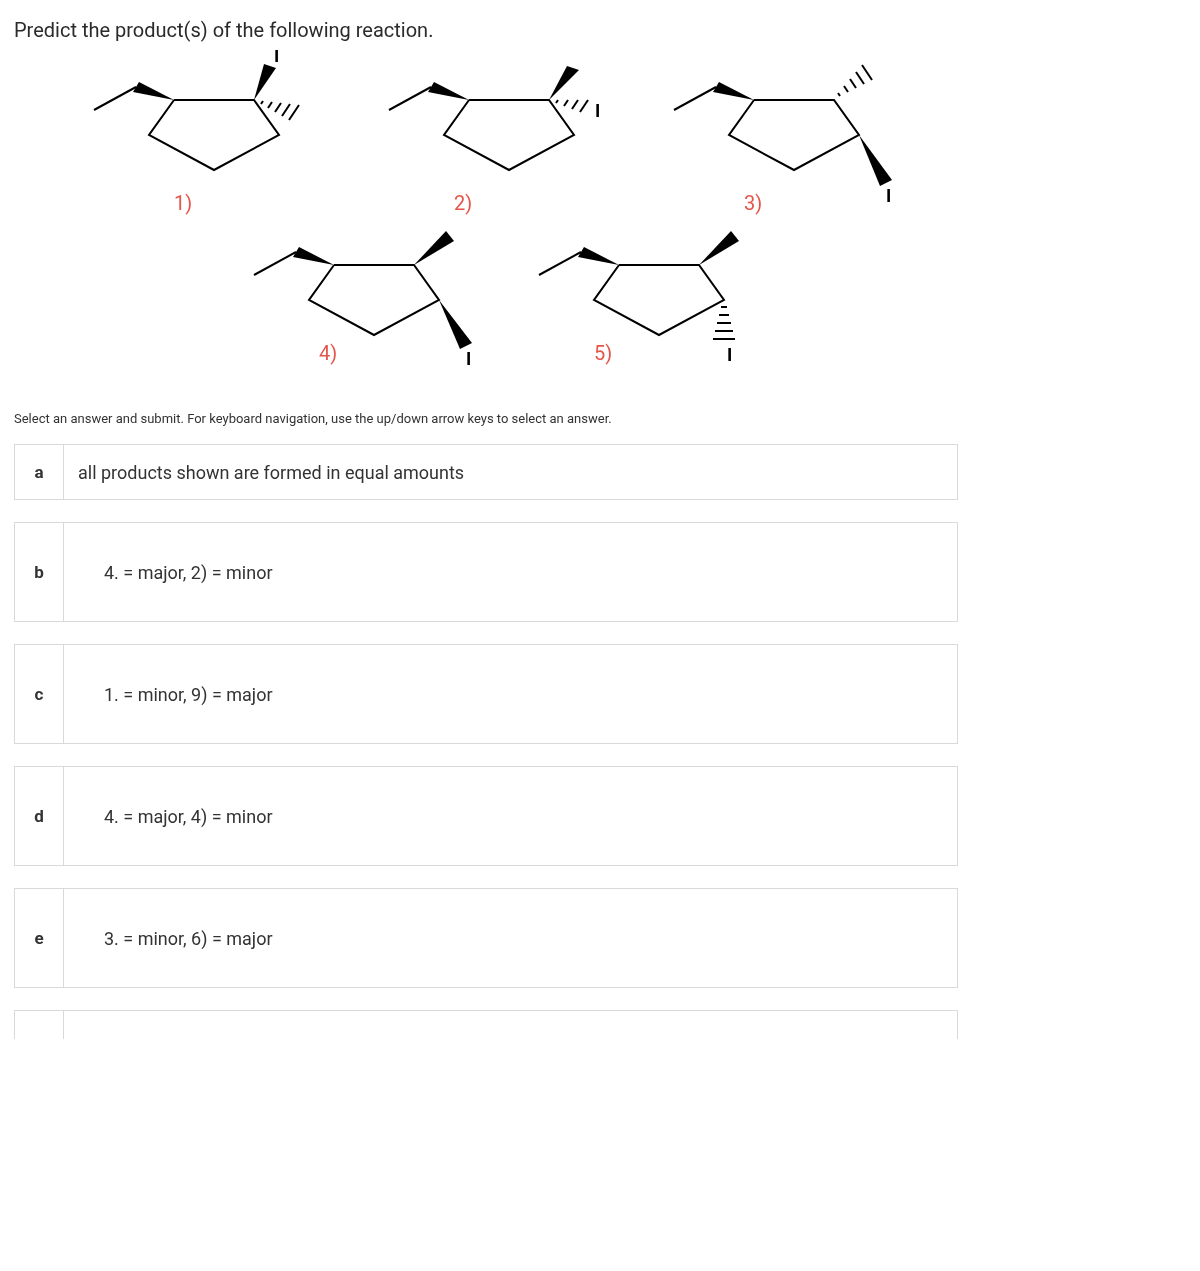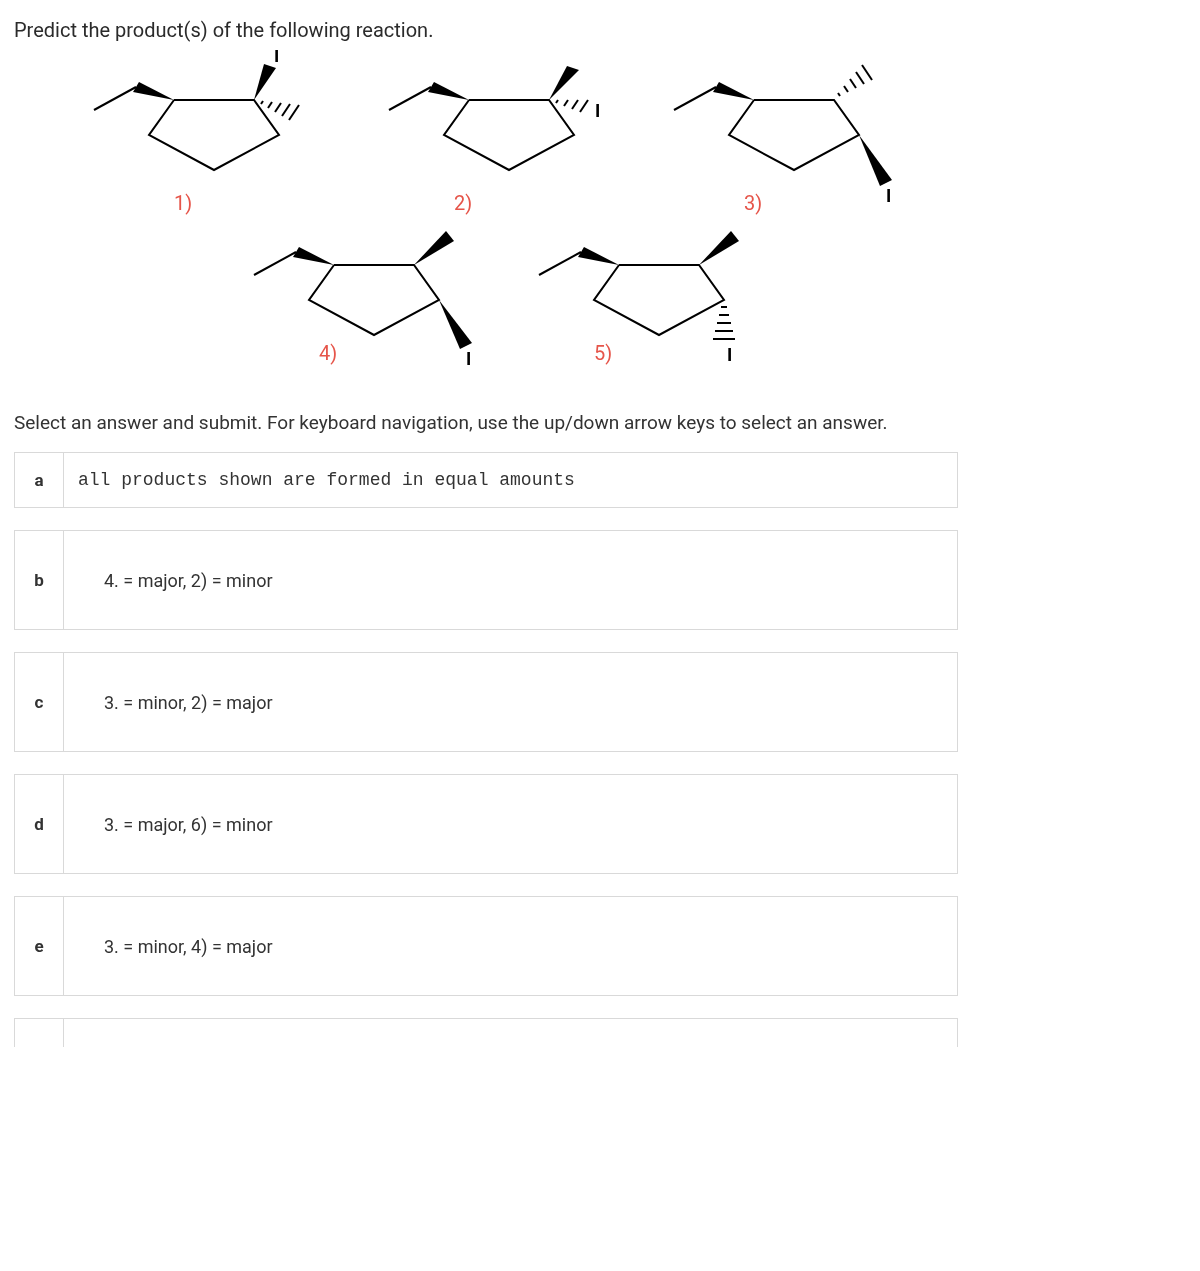--- a/index.html
+++ b/index.html
@@ -44,21 +44,21 @@
   .labelmajor {
     fill: #000;
     font-size: 20px;
     font-weight: 700;
     font-family: inherit;
   }
   .options-wrap {
     margin-top: 4px;
   }
   .instruction {
-    font-size: 19px;
+    font-size: 13px;
     color: #333;
     margin: 16px 0 18px 0;
   }
   .answers {
     display: flex;
     flex-direction: column;
     gap: 22px;
   }
   .answer-row {
     display: flex;
@@ -83,21 +83,20 @@
   .answer-text {
     flex: 1;
     display: flex;
     align-items: center;
     padding: 0 18px 0 40px;
     font-size: 18px;
     color: #333;
   }
   .answer-row:first-child .answer-text {
     padding-left: 14px;
-    font-family: Liberation Mono, monospace;
   }
   .partial-row {
     border: 1px solid #d9d9d9;
     border-bottom: none;
     height: 28px;
     display: flex;
   }
   .partial-letter {
     width: 48px;
     border-right: 1px solid #d9d9d9;
@@ -212,28 +211,28 @@
     <div class="answer-row">
       <div class="answer-letter">a</div>
       <div class="answer-text">all products shown are formed in equal amounts</div>
     </div>
     <div class="answer-row tall">
       <div class="answer-letter">b</div>
       <div class="answer-text">4. = major, 2) = minor</div>
     </div>
     <div class="answer-row tall">
       <div class="answer-letter">c</div>
-      <div class="answer-text">3. = minor, 2) = major</div>
+      <div class="answer-text">1. = minor, 9) = major</div>
     </div>
     <div class="answer-row tall">
       <div class="answer-letter">d</div>
-      <div class="answer-text">3. = major, 6) = minor</div>
+      <div class="answer-text">4. = major, 4) = minor</div>
     </div>
     <div class="answer-row tall">
       <div class="answer-letter">e</div>
-      <div class="answer-text">3. = minor, 4) = major</div>
+      <div class="answer-text">3. = minor, 6) = major</div>
     </div>
     <div class="partial-row">
       <div class="partial-letter"></div>
       <div></div>
     </div>
   </div>
 </div>
 
 </body></html>

